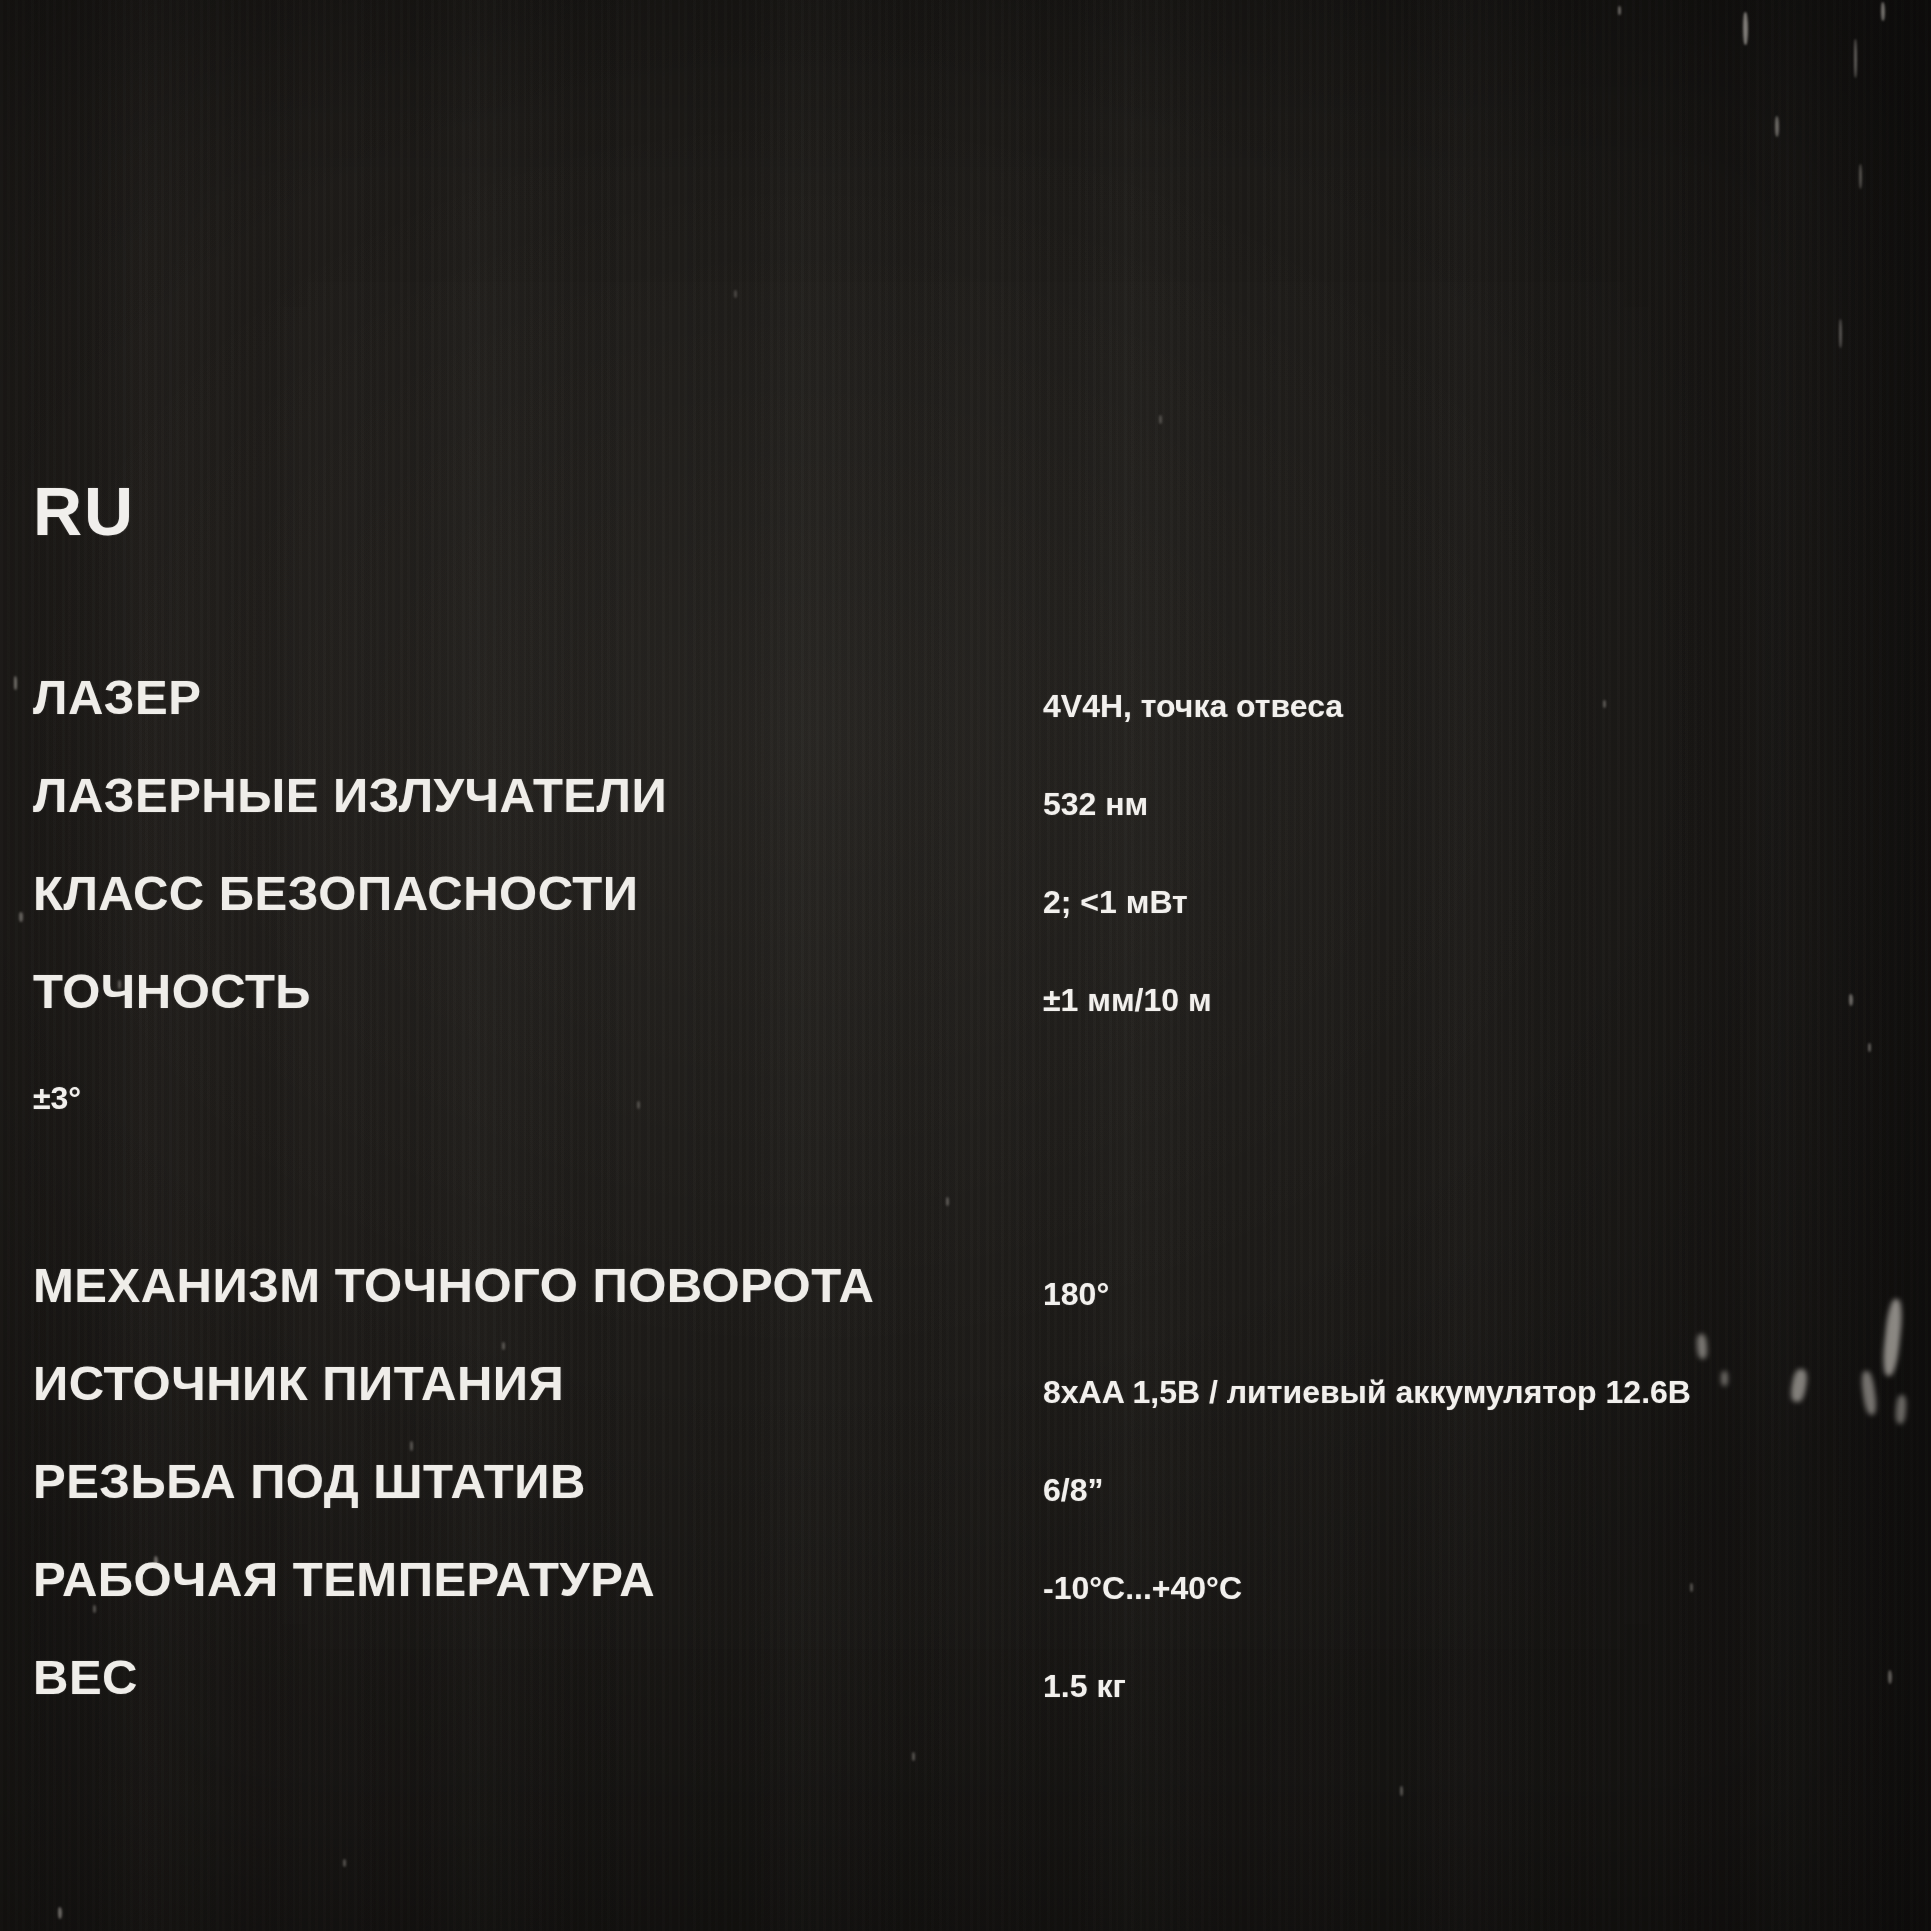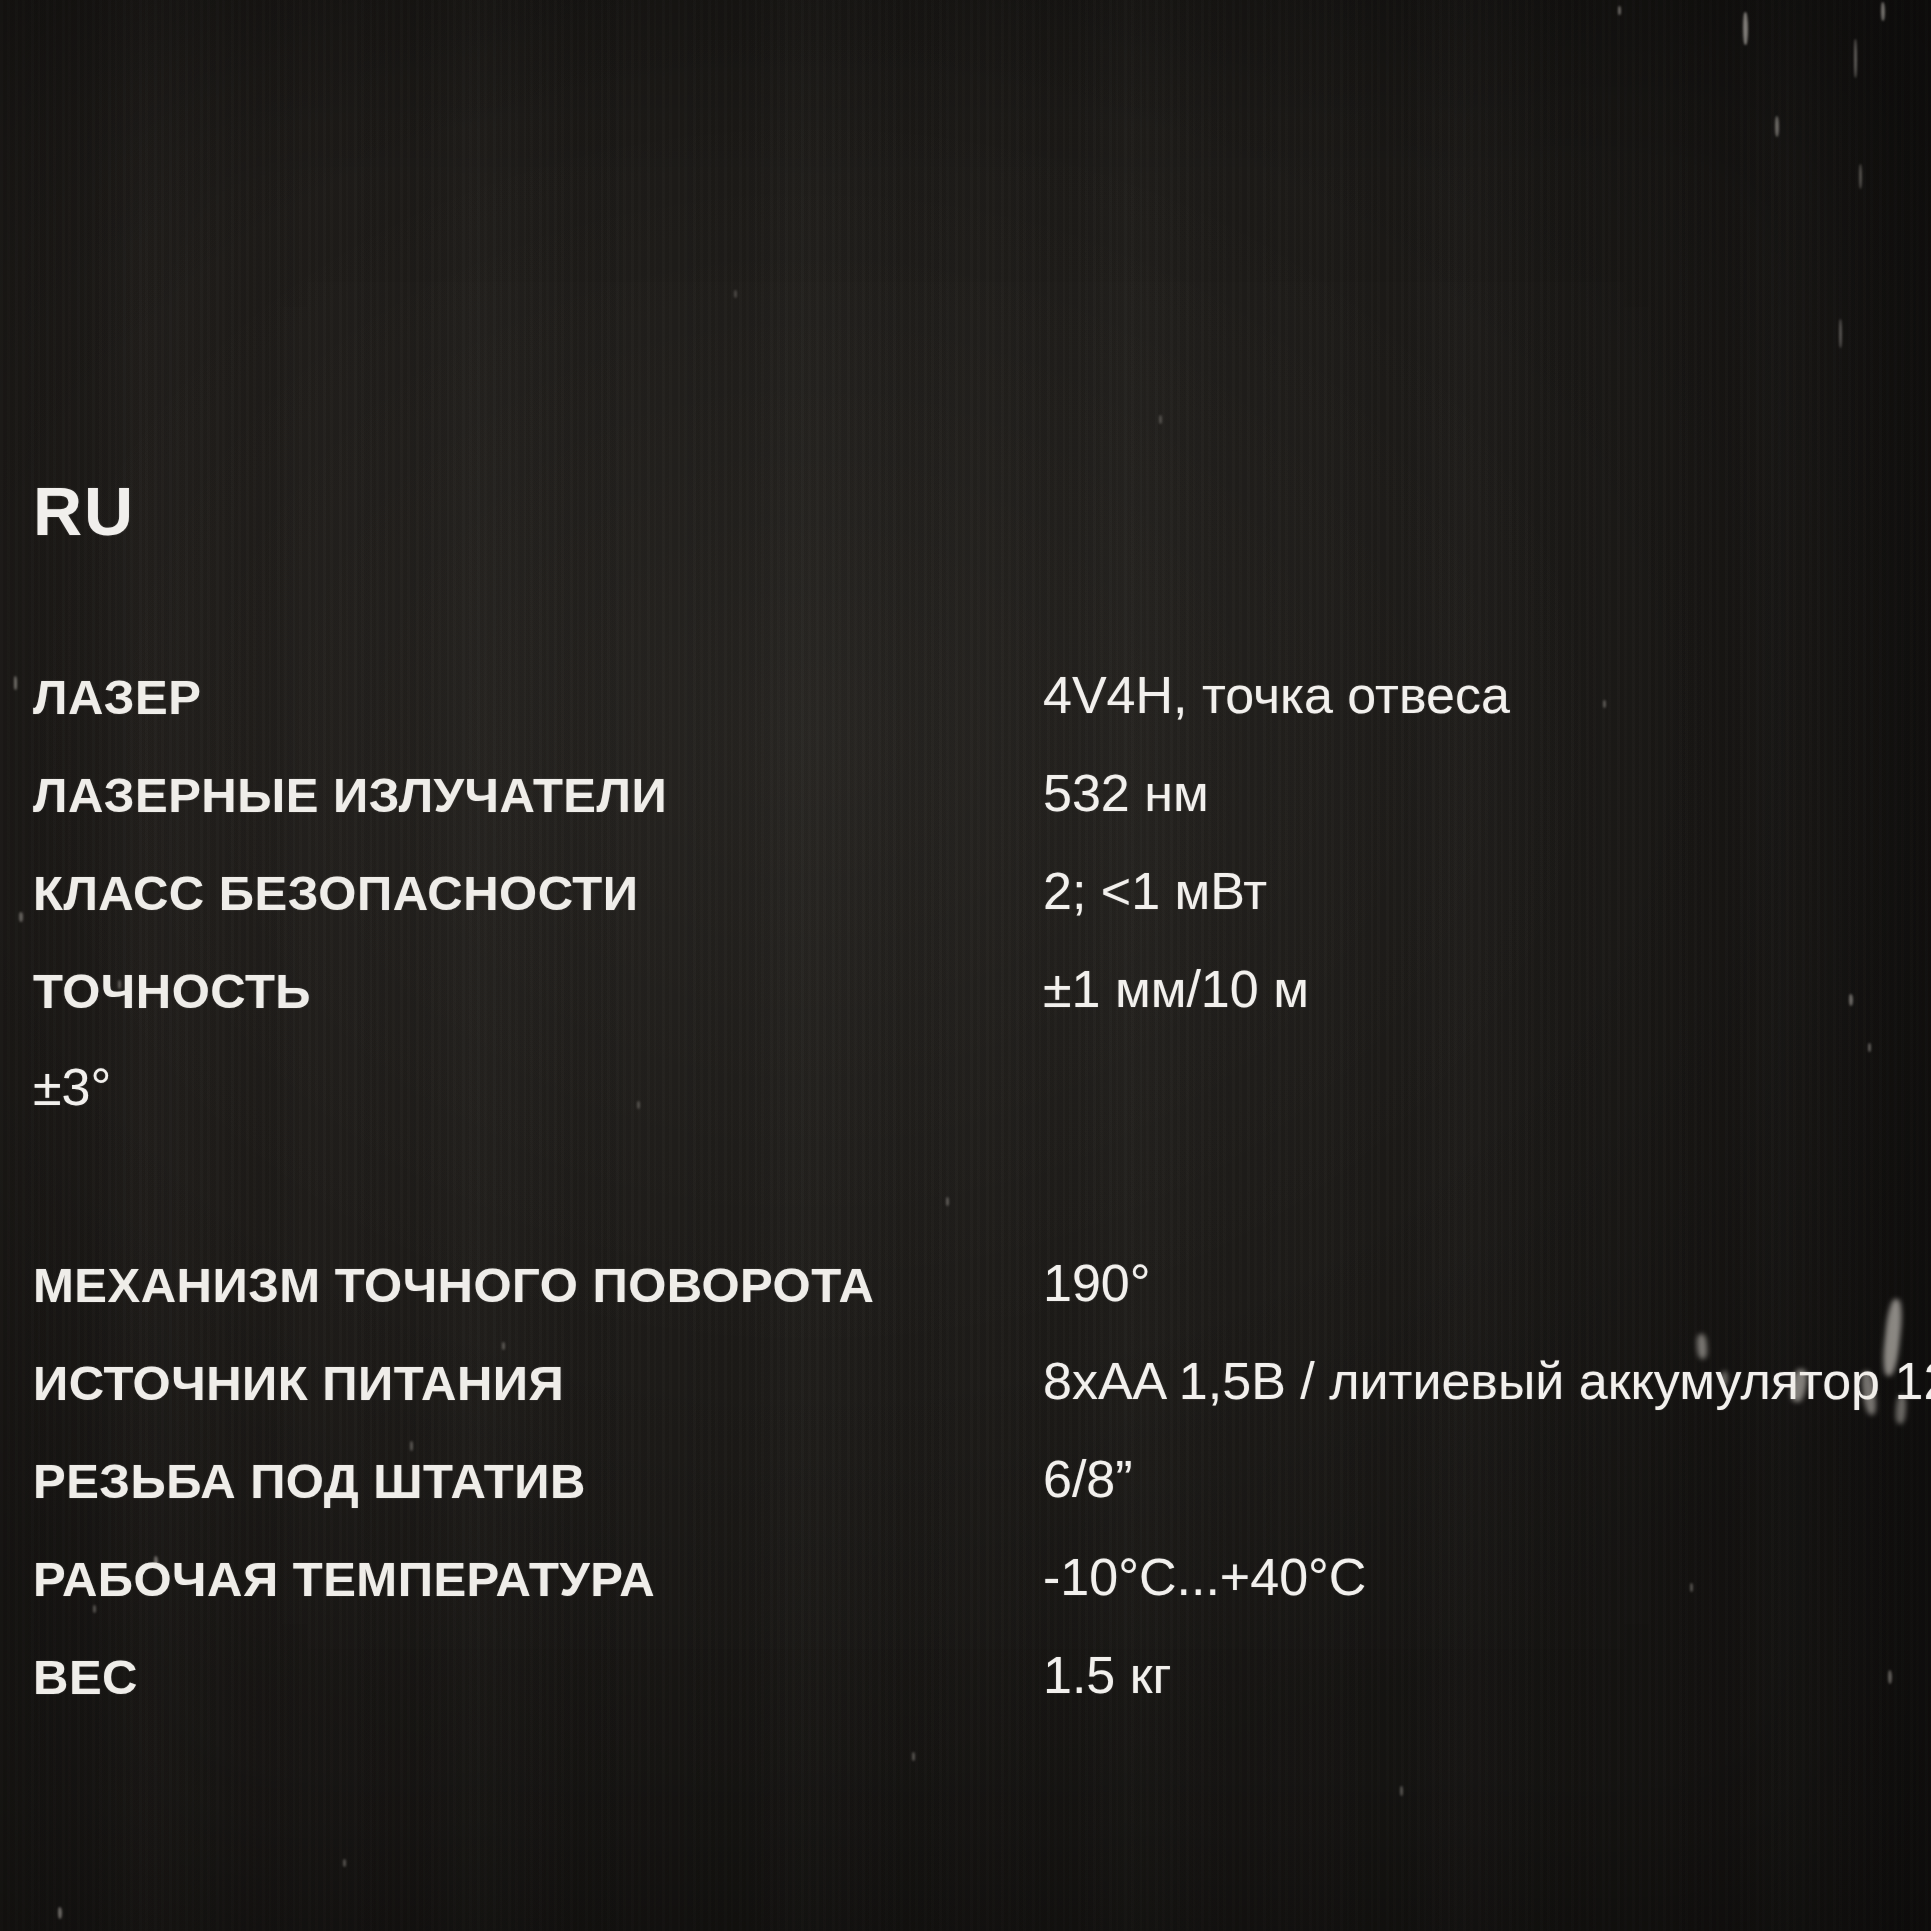--- a/index.html
+++ b/index.html
@@ -58,22 +58,22 @@
   .spec-label {
     flex: 0 0 1010px;
     font-weight: 700;
     font-size: 49px;
     letter-spacing: 0.5px;
     color: #efede9;
     text-shadow: 0 0 1.9px rgba(255,255,255,0.22);
   }
   .spec-value {
     flex: 1 1 auto;
-    font-weight: 400;
-    font-size: 52px;
+    font-weight: 700;
+    font-size: 32px;
     letter-spacing: 0px;
     color: #f2f0ed;
     text-shadow: 0 0 1.9px rgba(255,255,255,0.22);
   }
 
   
   .speck {
     position: absolute;
     background: #e9e4dc;
     border-radius: 45% 55% 50% 50%;
@@ -119,21 +119,21 @@
 
     <div class="spec-row">
       <span class="spec-value">±3°</span>
     </div>
 
     <div class="spec-row">
     </div>
 
     <div class="spec-row">
       <span class="spec-label">МЕХАНИЗМ ТОЧНОГО ПОВОРОТА</span>
-      <span class="spec-value">190°</span>
+      <span class="spec-value">180°</span>
     </div>
 
     <div class="spec-row">
       <span class="spec-label">ИСТОЧНИК ПИТАНИЯ</span>
       <span class="spec-value">8xAA 1,5В / литиевый аккумулятор 12.6В</span>
     </div>
 
     <div class="spec-row">
       <span class="spec-label">РЕЗЬБА ПОД ШТАТИВ</span>
       <span class="spec-value">6/8”</span>

